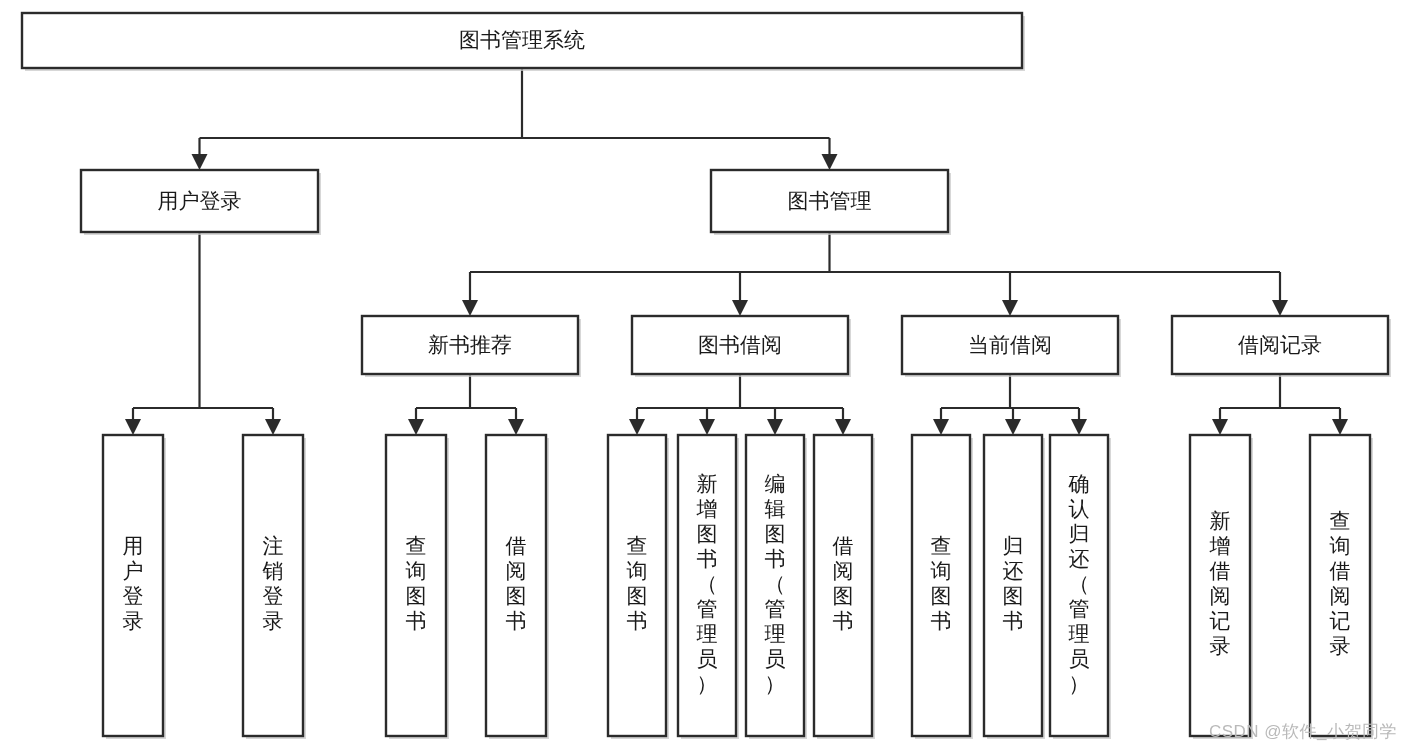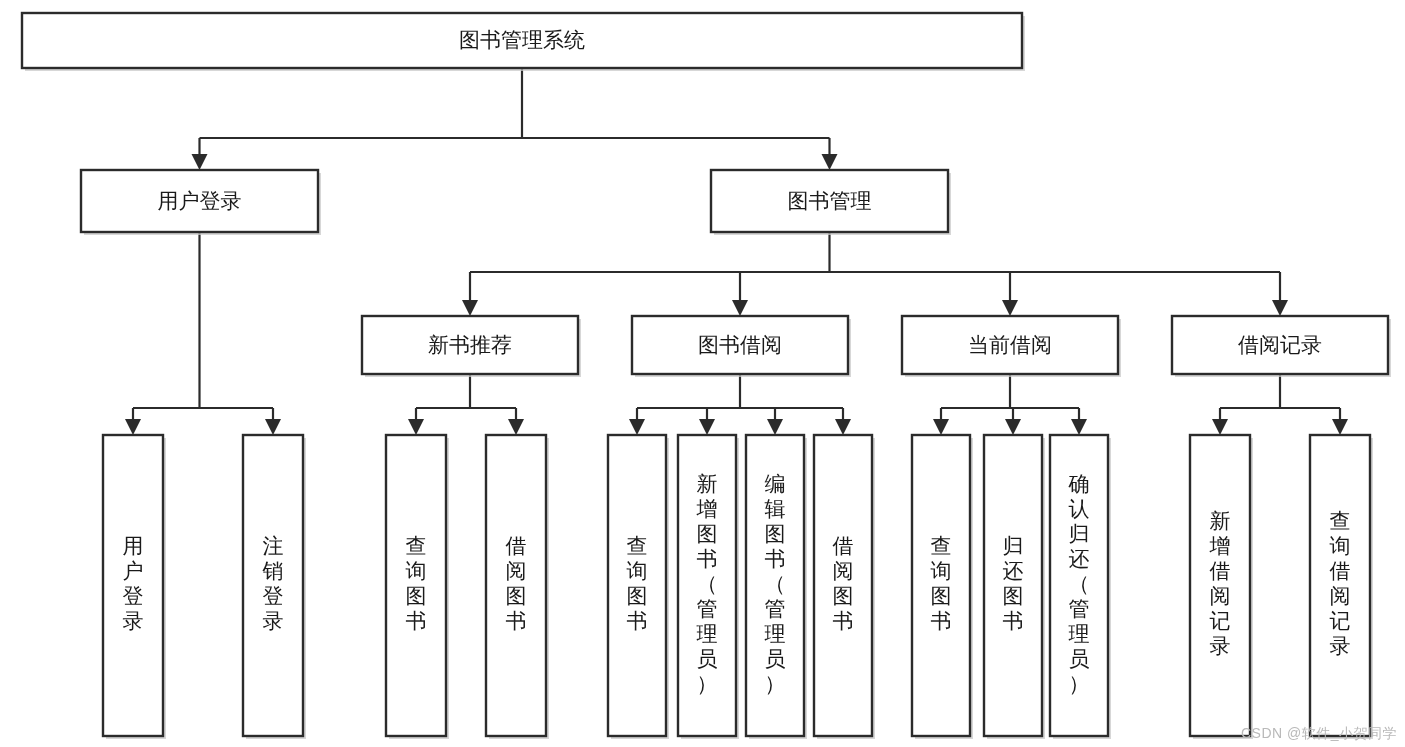--- a/index.html
+++ b/index.html
@@ -55,21 +55,21 @@
     font-family: "Liberation Sans", "DejaVu Sans", sans-serif;
     font-size: 21px;
     fill: #1a1a1a;
     text-anchor: middle;
   }
   .watermark {
     position: absolute;
     right: 8px;
     bottom: 4px;
     font-family: "Liberation Sans", "DejaVu Sans", sans-serif;
-    font-size: 14px;
+    font-size: 17px;
     color: #b9b9b9;
     white-space: nowrap;
     letter-spacing: 0.5px;
     pointer-events: none;
   }
 </style>
 </head>
 <body>
 
 <div id="diagram-root">

